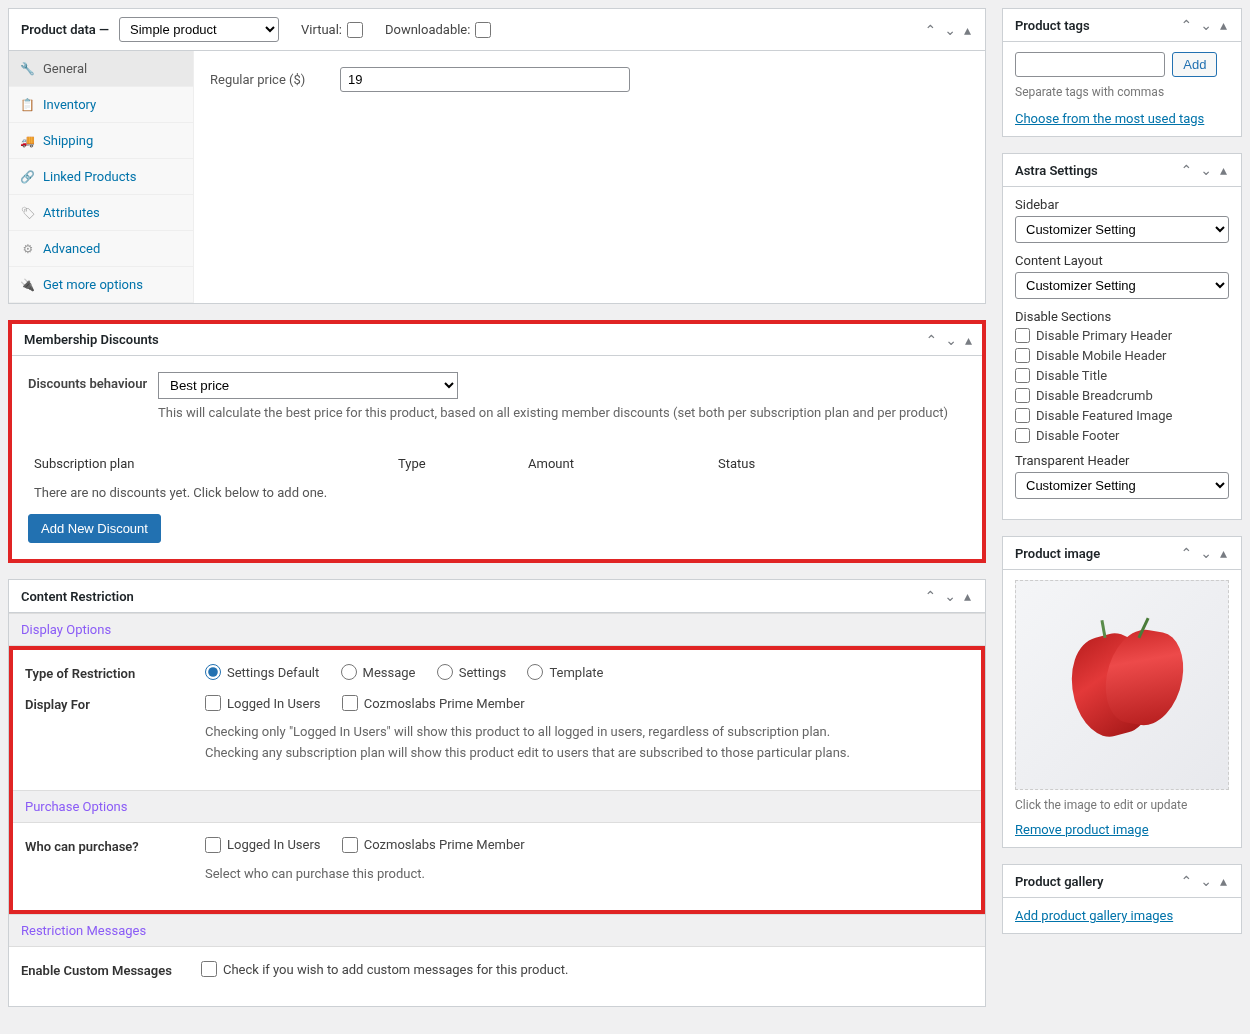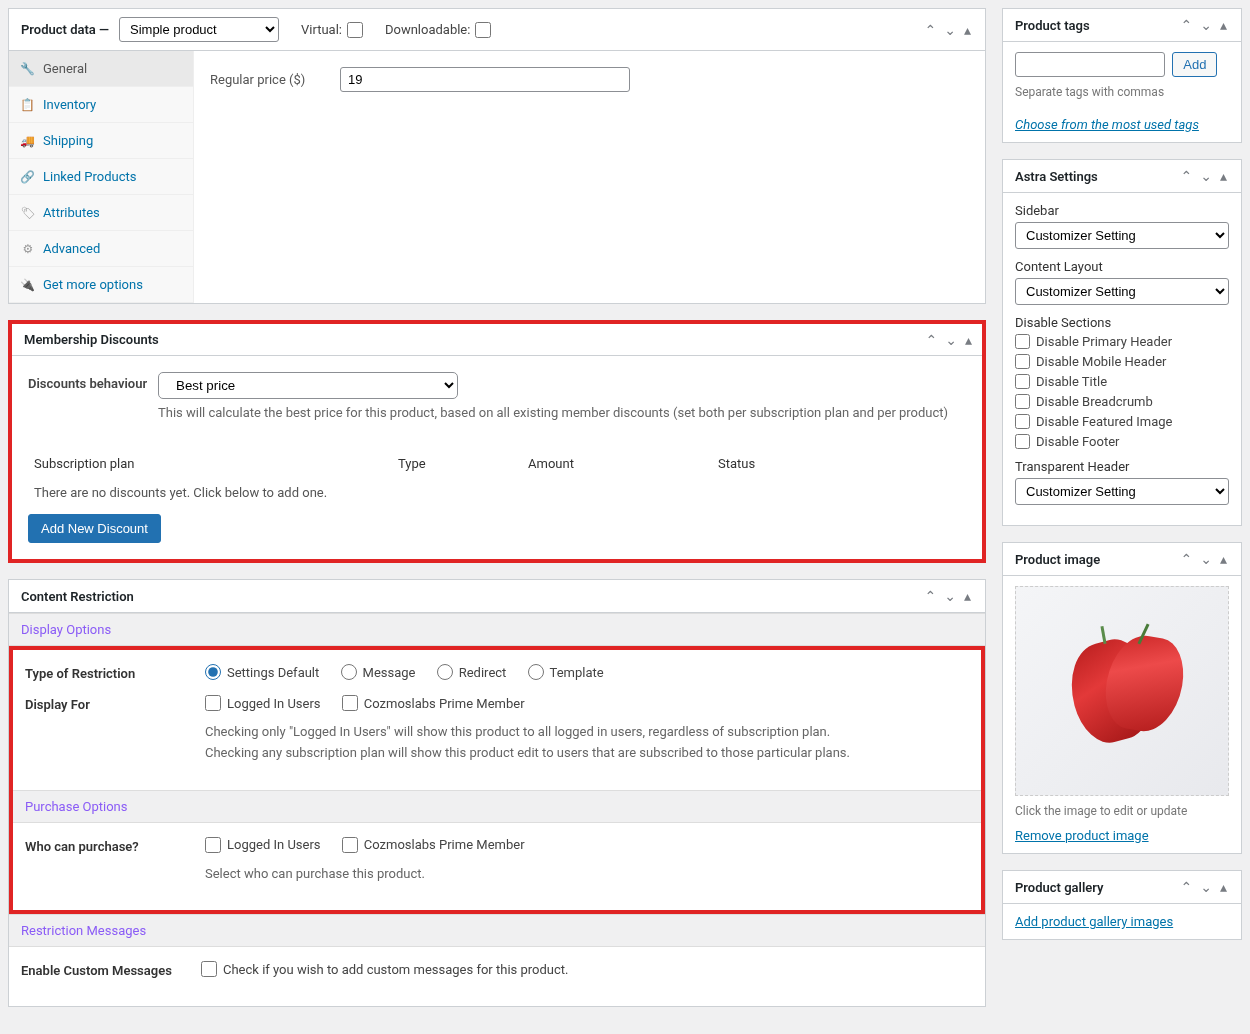--- a/index.html
+++ b/index.html
@@ -29,21 +29,21 @@
 .field-row { display: flex; align-items: center; margin-bottom: 14px; }
 .field-row label { width: 130px; font-size: 13px; color: #555; }
 .field-row input[type=text] { width: 290px; padding: 4px 7px; border: 1px solid #8c8f94; border-radius: 3px; font-size: 13px; }
 .field-row a { color: #0073aa; text-decoration: underline; margin-left: 8px; font-size: 13px; }
 
 
 .highlight-red { border: 4px solid #e02424; }
 .md-body { padding: 16px; }
 .md-row { display: flex; margin-bottom: 8px; }
 .md-label { width: 130px; font-weight: 600; font-size: 13px; padding-top: 4px; }
-.md-row select { width: 300px; padding: 4px 13px; border: 1px solid #8c8f94; border-radius: 5px; background: #fff; }
+.md-row select { width: 300px; padding: 4px 7px; border: 1px solid #8c8f94; border-radius: 0; background: #fff; }
 .md-desc { color: #666; font-size: 13px; margin-top: 6px; margin-bottom: 20px; }
 .md-table-head { display: flex; padding: 8px 0; font-size: 13px; color: #333; border-bottom: 0; }
 .md-th1 { flex: 0 0 370px; padding-left: 6px; }
 .md-th2 { flex: 0 0 130px; }
 .md-th3 { flex: 0 0 190px; }
 .md-th4 { flex: 1; }
 .md-empty { color: #555; font-size: 13px; padding: 6px; }
 .btn-primary { background: #2271b1; color: #fff; border: 1px solid #2271b1; padding: 6px 12px; border-radius: 3px; cursor: pointer; font-size: 13px; margin-top: 8px; }
 
 
@@ -190,21 +190,21 @@
               <label>
                   <input type="radio" name="rtype" checked="" style="">
                   <span>Settings Default</span>
                 </label>
               <label>
                   <input type="radio" name="rtype" style="">
                   <span>Message</span>
                 </label>
               <label>
                   <input type="radio" name="rtype" style="">
-                  <span>Redirect</span>
+                  <span>Settings</span>
                 </label>
               <label>
                   <input type="radio" name="rtype" style="">
                   <span>Template</span>
                 </label>
             </div>
           </div>
           <div class="cr-row">
             <div class="cr-label">Display For</div>
             <div class="cr-options">
@@ -266,21 +266,21 @@
         <div class="panel-controls">
           <span>⌃</span>
           <span>⌄</span>
           <span>▴</span>
         </div>
       </div>
       <div class="side-body">
         <input type="text" style="">
         <button class="btn-sec">Add</button>
         <div class="muted">Separate tags with commas</div>
-        <div style="margin-top:18px;font-style:italic;"><span class="link">Choose from the most used tags</span></div>
+        <div style="margin-top:12px;"><span class="link">Choose from the most used tags</span></div>
       </div>
     </div>
 
     <div class="panel">
       <div class="panel-header">
         <span class="panel-title">Astra Settings</span>
         <div class="panel-controls">
           <span>⌃</span>
           <span>⌄</span>
           <span>▴</span>

